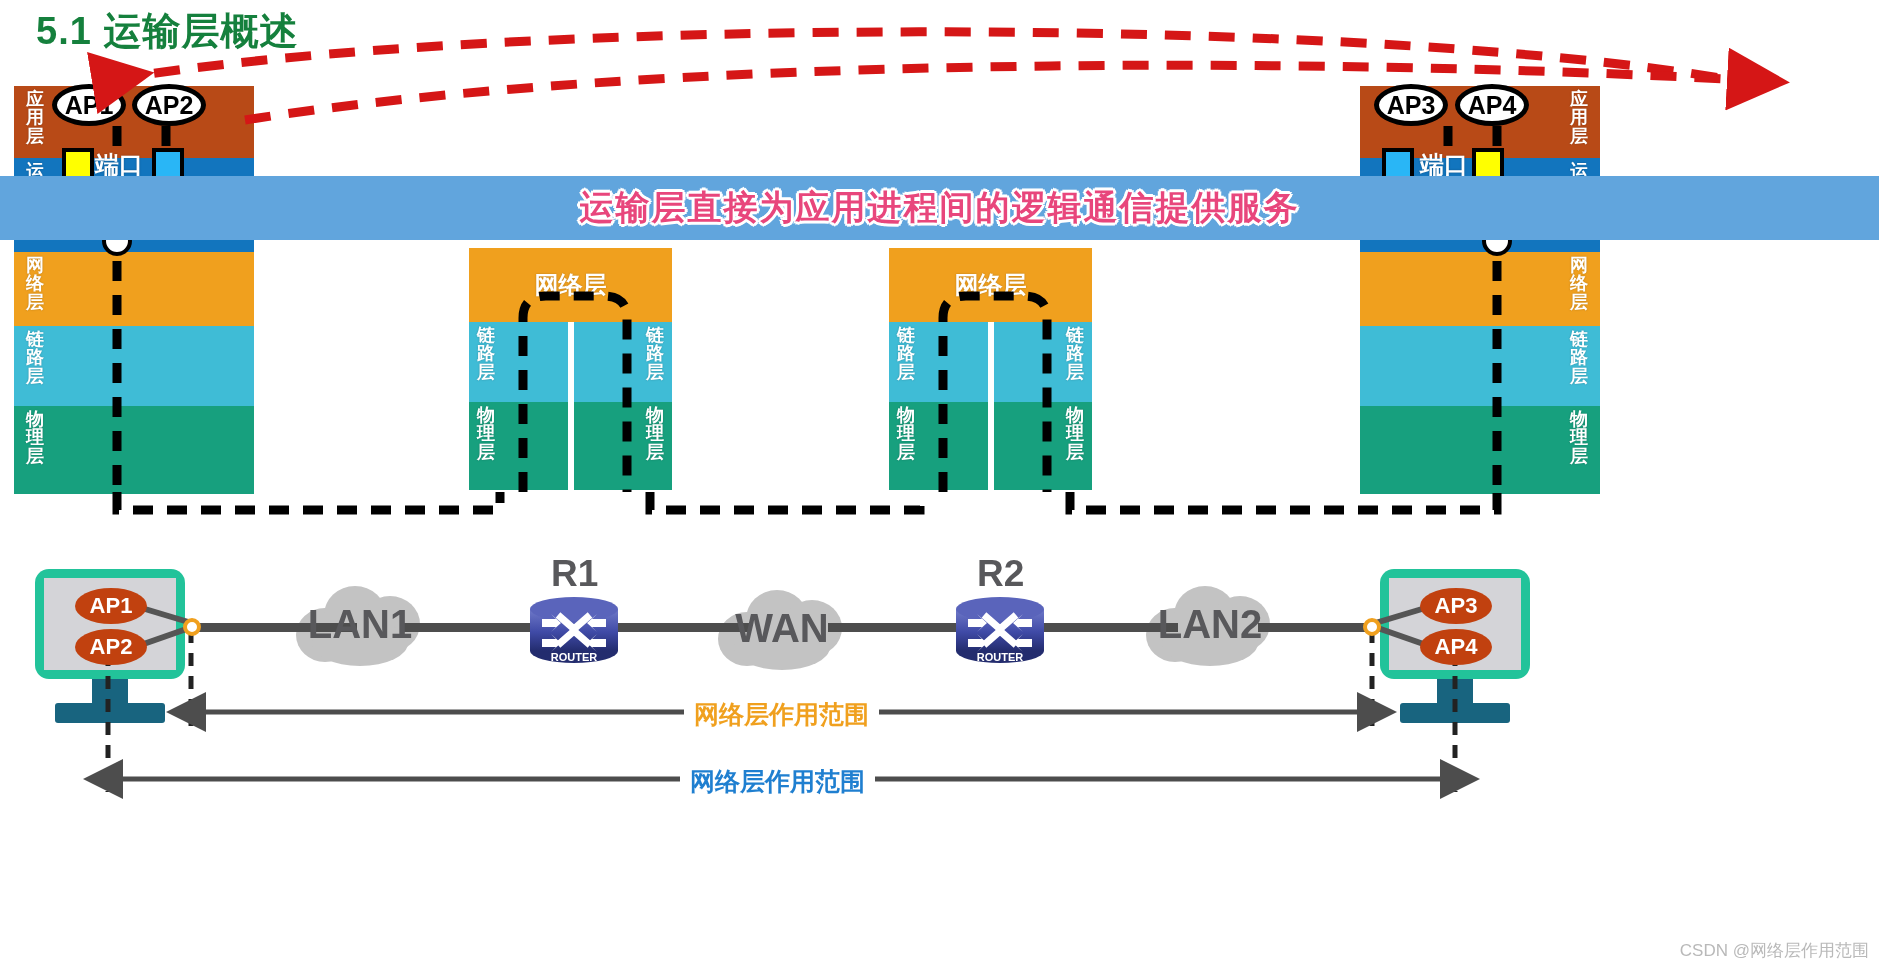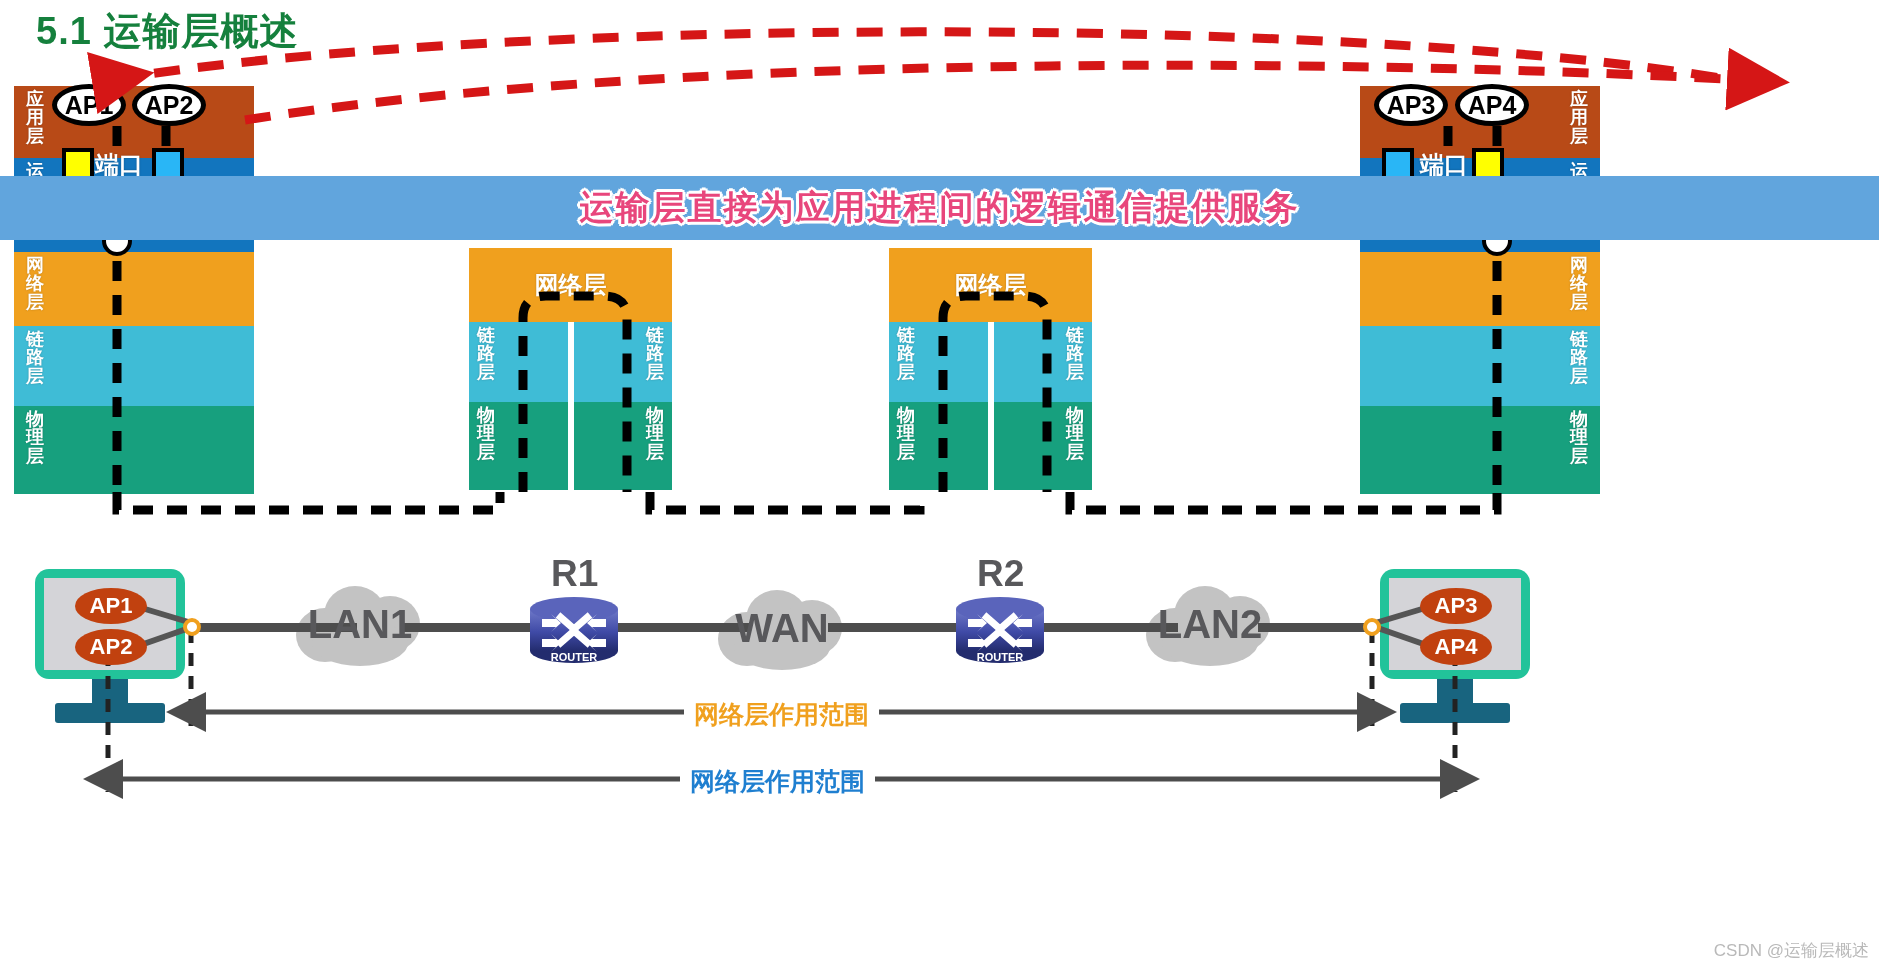--- a/index.html
+++ b/index.html
@@ -418,13 +418,13 @@
   <line x1="1455" y1="10" x2="1455" y2="172" stroke="#222" stroke-width="5" stroke-dasharray="13 10"></line>
 
   <line x1="196" y1="92" x2="1367" y2="92" stroke="#4d4d4d" stroke-width="5" marker-start="url(#gArrowL)" marker-end="url(#gArrowR)"></line>
 
   <line x1="113" y1="159" x2="1450" y2="159" stroke="#4d4d4d" stroke-width="5" marker-start="url(#gArrowL)" marker-end="url(#gArrowR)"></line>
 </svg>
 
 <div class="range-label range-net" style="left:684px;top:698px;font-family:Liberation Mono, monospace;">网络层作用范围</div>
 <div class="range-label range-trn" style="left:680px;top:765px;">网络层作用范围</div>
 
-<div class="abs" id="watermark">CSDN @运输层概述</div>
+<div class="abs" id="watermark">CSDN @网络层作用范围</div>
 
 </body></html>

